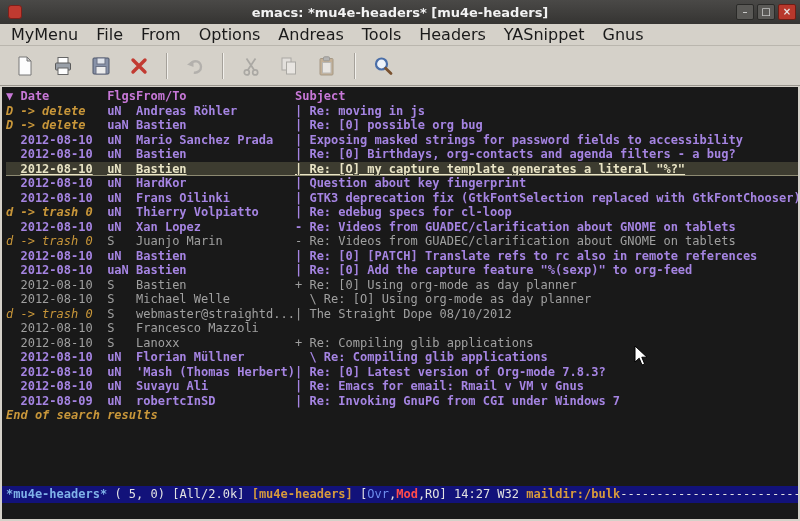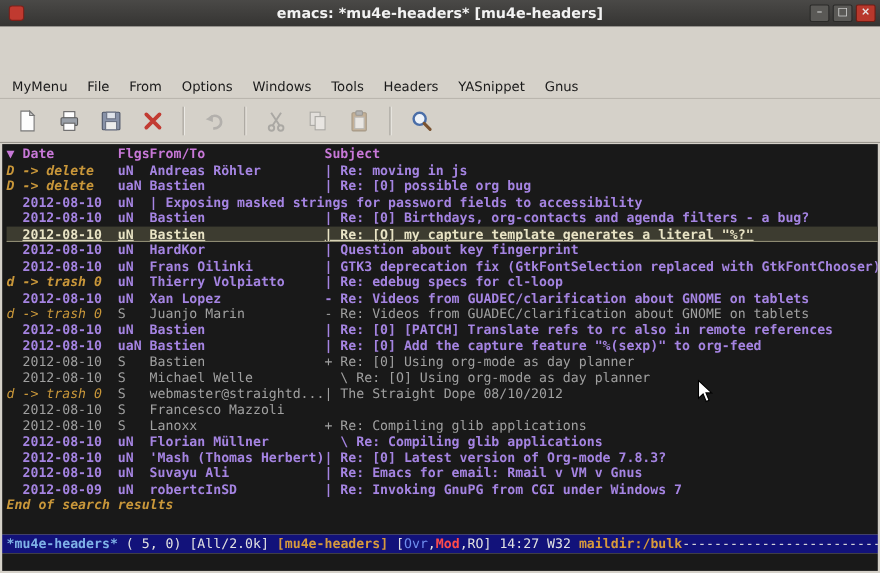--- a/index.html
+++ b/index.html
@@ -18,22 +18,22 @@
     border: 1px solid #7e201a; margin-left: 4px; flex: none; }
   .title { position: absolute; left: 0; right: 0; text-align: center;
     font-size: 13px; font-weight: bold; pointer-events: none; }
   .win-buttons { margin-left: auto; display: flex; gap: 3px; z-index: 2; }
   .wbtn { width: 18px; height: 16px; background: #5a5956; border: 1px solid #2a2a28;
     color: #e8e8e8; font-size: 10px; line-height: 14px; text-align: center; border-radius: 2px; }
   .wbtn.close { background: #b8382c; border-color: #6e1d15; font-weight: bold; }
 
   
   .menubar { height: 22px; background: var(--chrome); display: flex; align-items: center;
-    padding-left: 2px; font-size: 12px; color: #1a1a1a; flex: none;
-    border-bottom: 1px solid #bab6ae; margin-top: 44px; }
+    padding-left: 2px; font-size: 16px; color: #1a1a1a; flex: none;
+    border-bottom: 1px solid #bab6ae; }
   .menu-item { padding: 2px 9px; }
 
   
   .toolbar { height: 40px; background: var(--chrome); display: flex; align-items: center;
     padding-left: 6px; flex: none; border-bottom: 1px solid #9a968e; }
   .tbtn { width: 30px; height: 30px; display: flex; align-items: center; justify-content: center;
     margin: 0 4px; border-radius: 3px; }
   .tbtn.disabled { opacity: 0.45; }
   .tsep { width: 2px; height: 26px; margin: 0 8px;
     border-left: 1px solid #a5a19a; border-right: 1px solid #f2f0ec; }
@@ -91,21 +91,21 @@
       <span class="wbtn">□</span>
       <span class="wbtn close">×</span>
     </span>
   </div>
 
   <div class="menubar">
       <span class="menu-item">MyMenu</span>
       <span class="menu-item">File</span>
       <span class="menu-item">From</span>
       <span class="menu-item">Options</span>
-      <span class="menu-item">Windows</span>
+      <span class="menu-item">Andreas</span>
       <span class="menu-item">Tools</span>
       <span class="menu-item">Headers</span>
       <span class="menu-item">YASnippet</span>
       <span class="menu-item">Gnus</span>
     </div>
 
   <div class="toolbar">
       <span class="tbtn">
         <svg width="22" height="22" viewBox="0 0 22 22">
           <path d="M5 2h8l4 4v14H5z" fill="#fdfdfd" stroke="#777"></path>
@@ -173,21 +173,21 @@
       <div class="headerline">
         <span class="c-marker">▼ </span>
         <span class="c-date">Date</span>
         <span class="c-flags">Flgs</span>
         <span class="c-from">From/To</span>
         <span class="c-subject">Subject</span>
       </div>
       <div>
           <div class="row unread marked"><span class="c-marker">D</span><span class="c-date">-&gt; delete</span><span class="c-flags">uN</span><span class="c-from">Andreas Röhler</span><span class="c-subject">| Re: moving in js</span></div>
           <div class="row unread marked"><span class="c-marker">D</span><span class="c-date">-&gt; delete</span><span class="c-flags">uaN</span><span class="c-from">Bastien</span><span class="c-subject">| Re: [0] possible org bug</span></div>
-          <div class="row unread"><span class="c-marker"></span><span class="c-date">2012-08-10</span><span class="c-flags">uN</span><span class="c-subject">| Exposing masked strings for password fields to accessibility</span></div>
+          <div class="row unread"><span class="c-marker"></span><span class="c-date">2012-08-10</span><span class="c-flags">uN</span><span class="c-from">Mario Sanchez Prada</span><span class="c-subject">| Exposing masked strings for password fields to accessibility</span></div>
           <div class="row unread"><span class="c-marker"></span><span class="c-date">2012-08-10</span><span class="c-flags">uN</span><span class="c-from">Bastien</span><span class="c-subject">| Re: [0] Birthdays, org-contacts and agenda filters - a bug?</span></div>
           <div class="row unread current"><span class="c-marker"></span><span class="c-date">2012-08-10</span><span class="c-flags">uN</span><span class="c-from">Bastien</span><span class="c-subject">| Re: [O] my capture template generates a literal "%?"</span></div>
           <div class="row unread"><span class="c-marker"></span><span class="c-date">2012-08-10</span><span class="c-flags">uN</span><span class="c-from">HardKor</span><span class="c-subject">| Question about key fingerprint</span></div>
           <div class="row unread"><span class="c-marker"></span><span class="c-date">2012-08-10</span><span class="c-flags">uN</span><span class="c-from">Frans Oilinki</span><span class="c-subject">| GTK3 deprecation fix (GtkFontSelection replaced with GtkFontChooser)</span></div>
           <div class="row unread marked"><span class="c-marker">d</span><span class="c-date">-&gt; trash 0</span><span class="c-flags">uN</span><span class="c-from">Thierry Volpiatto</span><span class="c-subject">| Re: edebug specs for cl-loop</span></div>
           <div class="row unread"><span class="c-marker"></span><span class="c-date">2012-08-10</span><span class="c-flags">uN</span><span class="c-from">Xan Lopez</span><span class="c-subject">- Re: Videos from GUADEC/clarification about GNOME on tablets</span></div>
           <div class="row read marked"><span class="c-marker">d</span><span class="c-date">-&gt; trash 0</span><span class="c-flags">S</span><span class="c-from">Juanjo Marin</span><span class="c-subject">- Re: Videos from GUADEC/clarification about GNOME on tablets</span></div>
           <div class="row unread"><span class="c-marker"></span><span class="c-date">2012-08-10</span><span class="c-flags">uN</span><span class="c-from">Bastien</span><span class="c-subject">| Re: [0] [PATCH] Translate refs to rc also in remote references</span></div>
           <div class="row unread"><span class="c-marker"></span><span class="c-date">2012-08-10</span><span class="c-flags">uaN</span><span class="c-from">Bastien</span><span class="c-subject">| Re: [0] Add the capture feature "%(sexp)" to org-feed</span></div>
           <div class="row read"><span class="c-marker"></span><span class="c-date">2012-08-10</span><span class="c-flags">S</span><span class="c-from">Bastien</span><span class="c-subject">+ Re: [0] Using org-mode as day planner</span></div>

